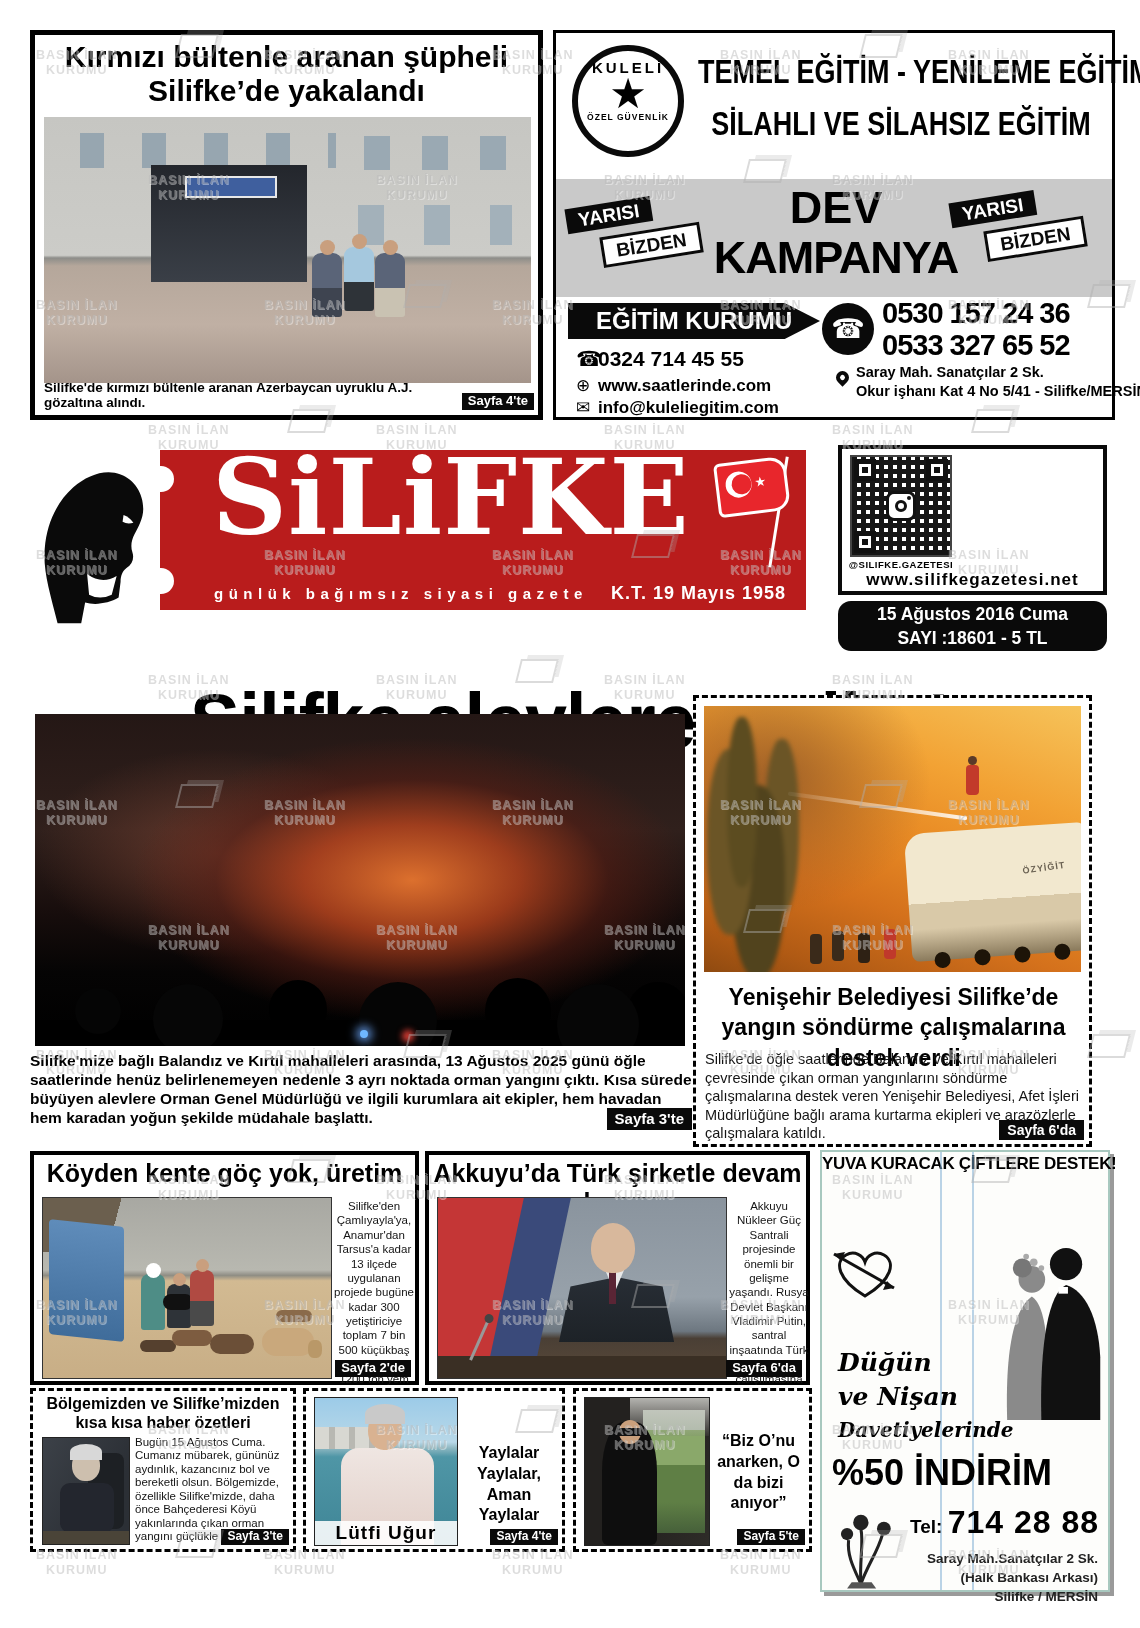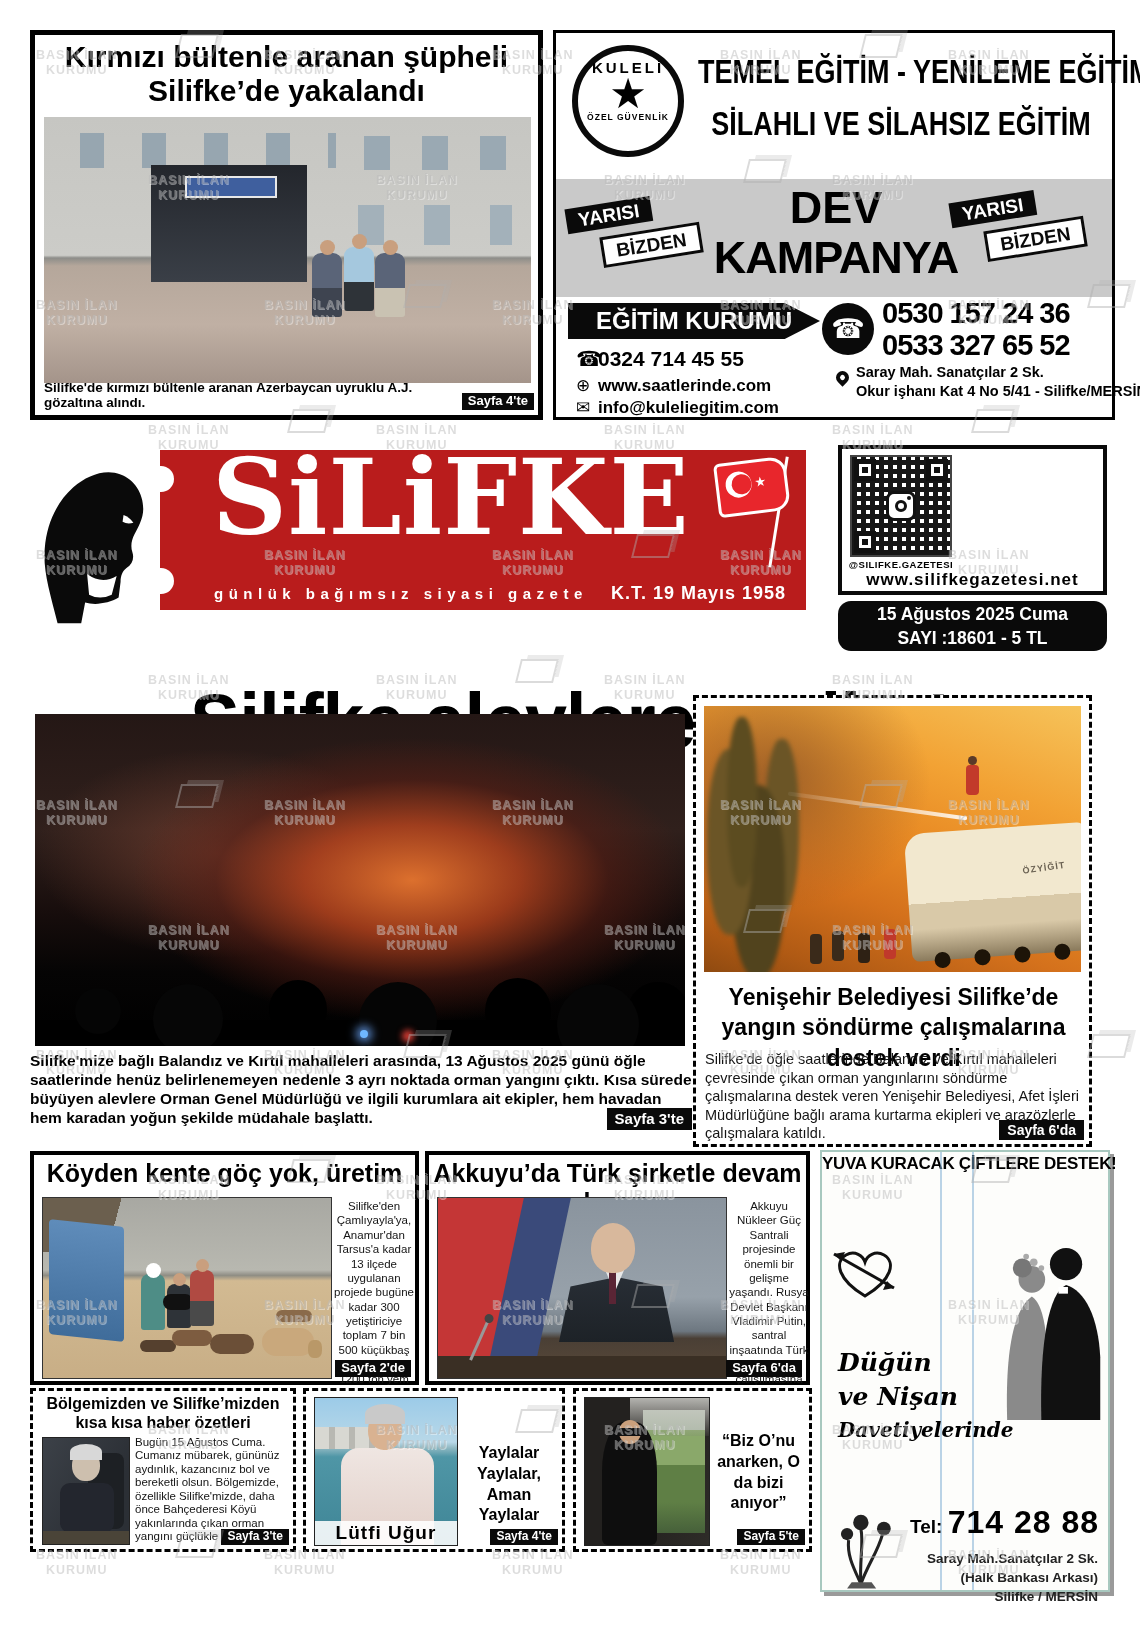--- a/index.html
+++ b/index.html
@@ -323,21 +323,21 @@
     <div class="qr">
       <span class="qf qf1"></span>
         <span class="qf qf2"></span>
         <span class="qf qf3"></span>
       <span class="ig"></span>
     </div>
     <div class="qrh">@SILIFKE.GAZETESI</div>
     <div class="qrs">www.silifkegazetesi.net</div>
   </div>
   <div id="datebox">
-    <div>15 Ağustos 2025 Cuma</div>
+    <div>15 Ağustos 2016 Cuma</div>
     <div>SAYI :18601 - 5 TL</div>
   </div>
 
   <h1 id="mainhead">Silifke alevlere teslim!</h1>
   <div class="photo photo-firenight" id="mainphoto">
     <div class="fn-trees"></div>
     <div class="fn-light"></div>
   </div>
   <div id="maincap">
     <span>Silifke'mize bağlı Balandız ve Kırtıl mahalleleri arasında, 13 Ağustos 2025 günü öğle saatlerinde henüz belirlenemeyen nedenle 3 ayrı noktada orman yangını çıktı. Kısa sürede büyüyen alevlere Orman Genel Müdürlüğü ve ilgili kurumlara ait ekipler, hem havadan hem karadan yoğun şekilde müdahale başlattı.</span>
@@ -406,20 +406,21 @@
         <circle cx="88" cy="40" r="3" fill="#aaa"></circle>
         <circle cx="72" cy="28" r="3" fill="#aaa"></circle>
       <path d="M52 200 C50 130 58 84 78 70 C92 80 96 112 97 200 Z" fill="#8a8a8a"></path>
       <circle cx="114" cy="36" r="17" fill="#111"></circle>
       <path d="M88 200 C86 118 96 66 114 58 C134 64 148 92 150 134 L150 200 Z" fill="#111"></path>
       <rect x="106" y="60" width="10" height="7" fill="#fff"></rect>
     </svg>
     <div class="tline tl1">Düğün</div>
     <div class="tline tl2">ve Nişan</div>
     <div class="tline tl3">Davetiyelerinde</div>
+    <div class="tdisc">%50 İNDİRİM</div>
     <svg class="tflow" viewBox="0 0 80 120">
       <g stroke="#222" stroke-width="4" fill="none">
         <path d="M32 112 C30 80 36 60 32 40"></path>
           <path d="M32 112 C42 85 54 70 60 48"></path>
           <path d="M32 112 C22 90 14 75 16 55"></path>
       </g>
       <g fill="#222">
           <circle cx="32" cy="32" r="10"></circle>
           <circle cx="62" cy="40" r="9"></circle>
           <circle cx="14" cy="47" r="8"></circle>

